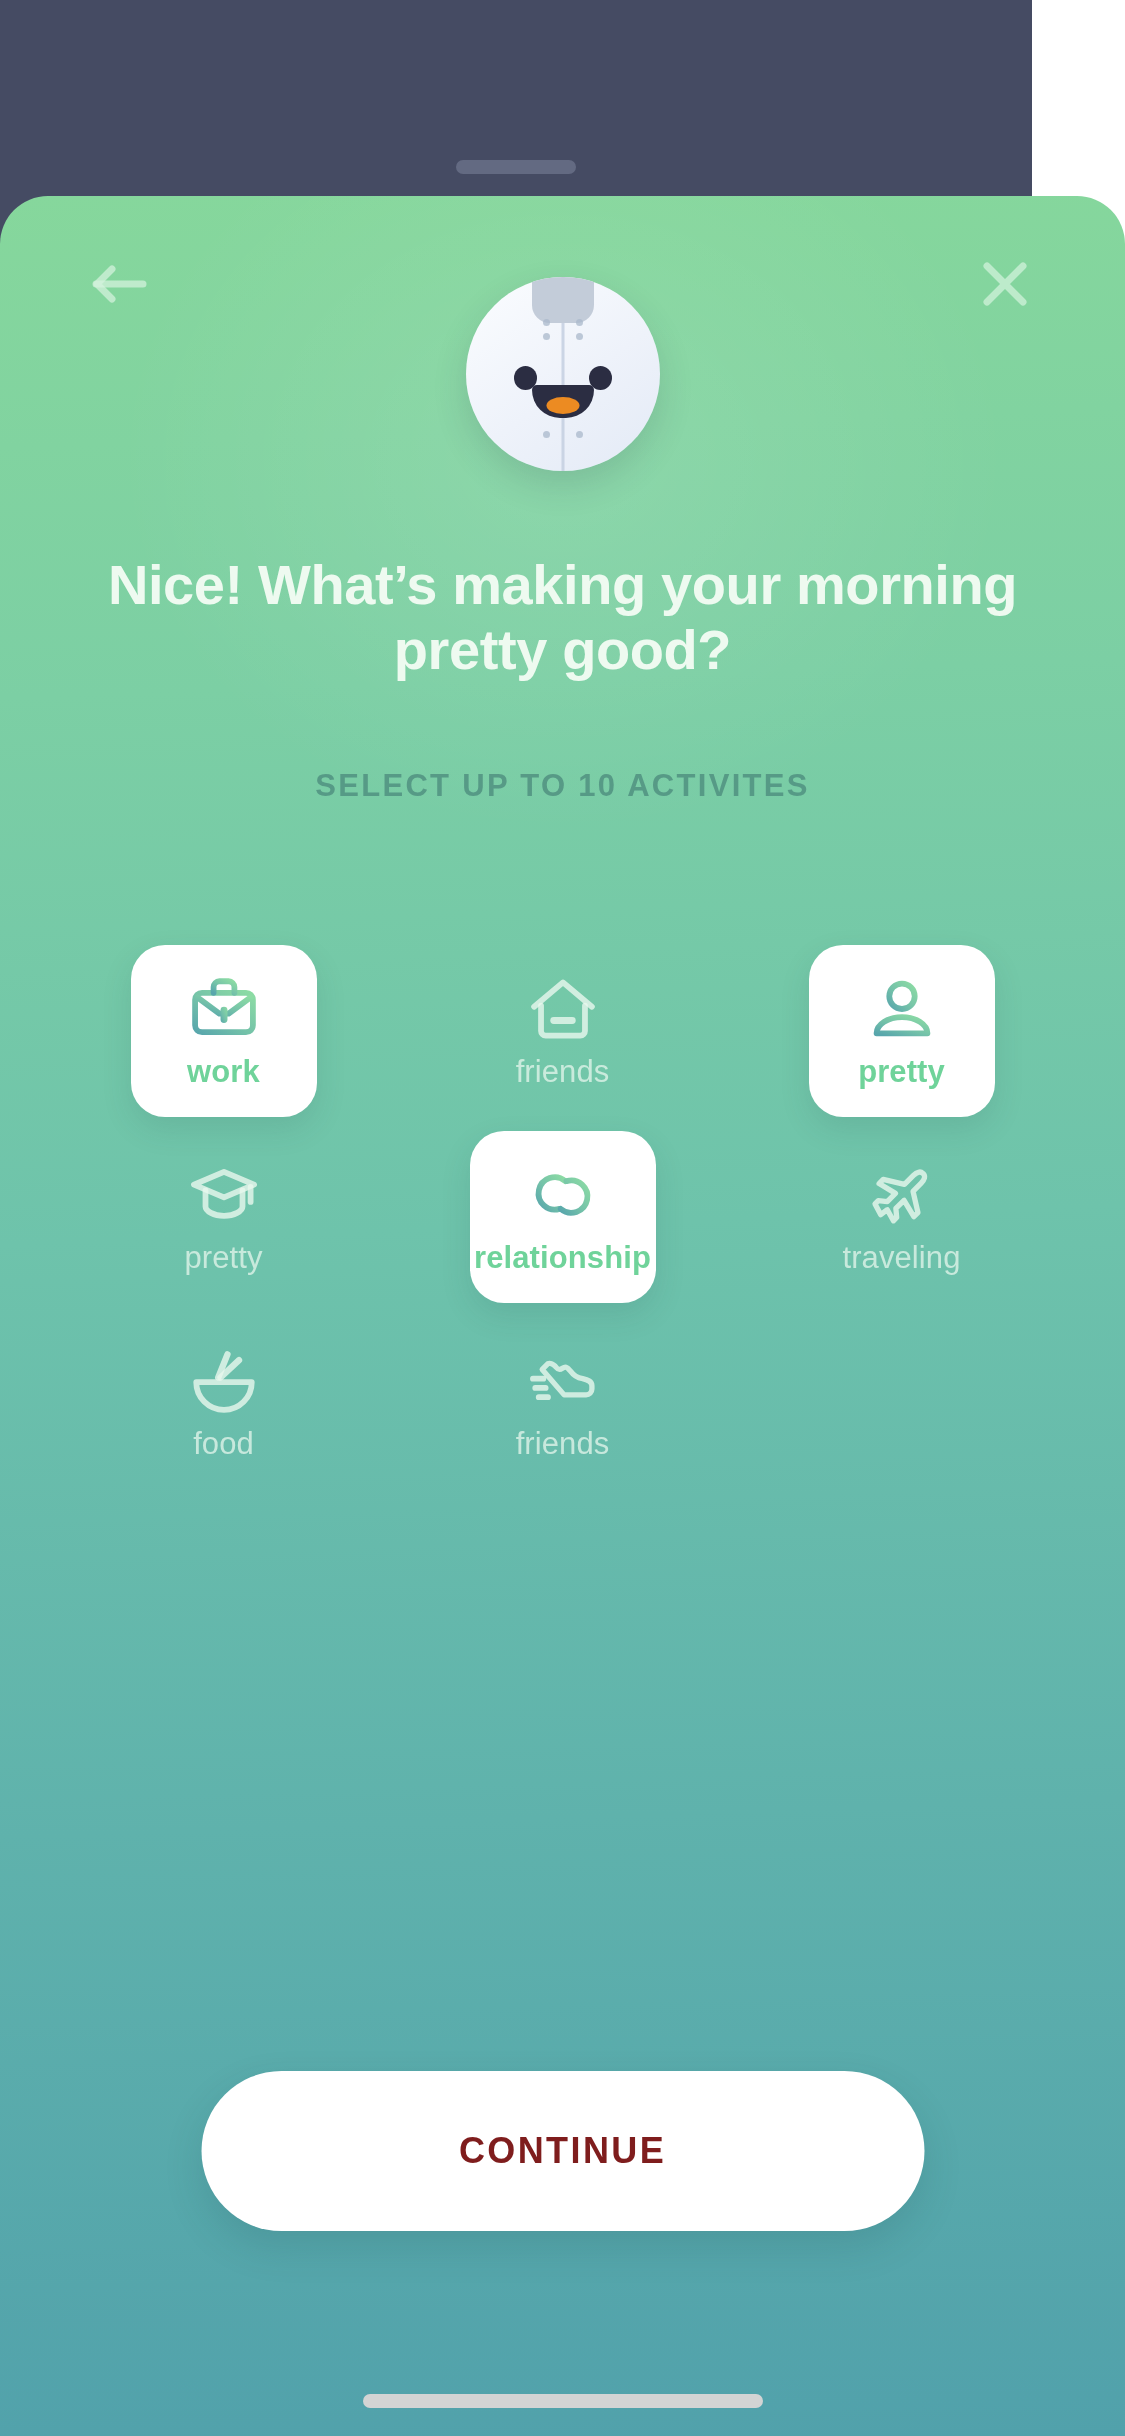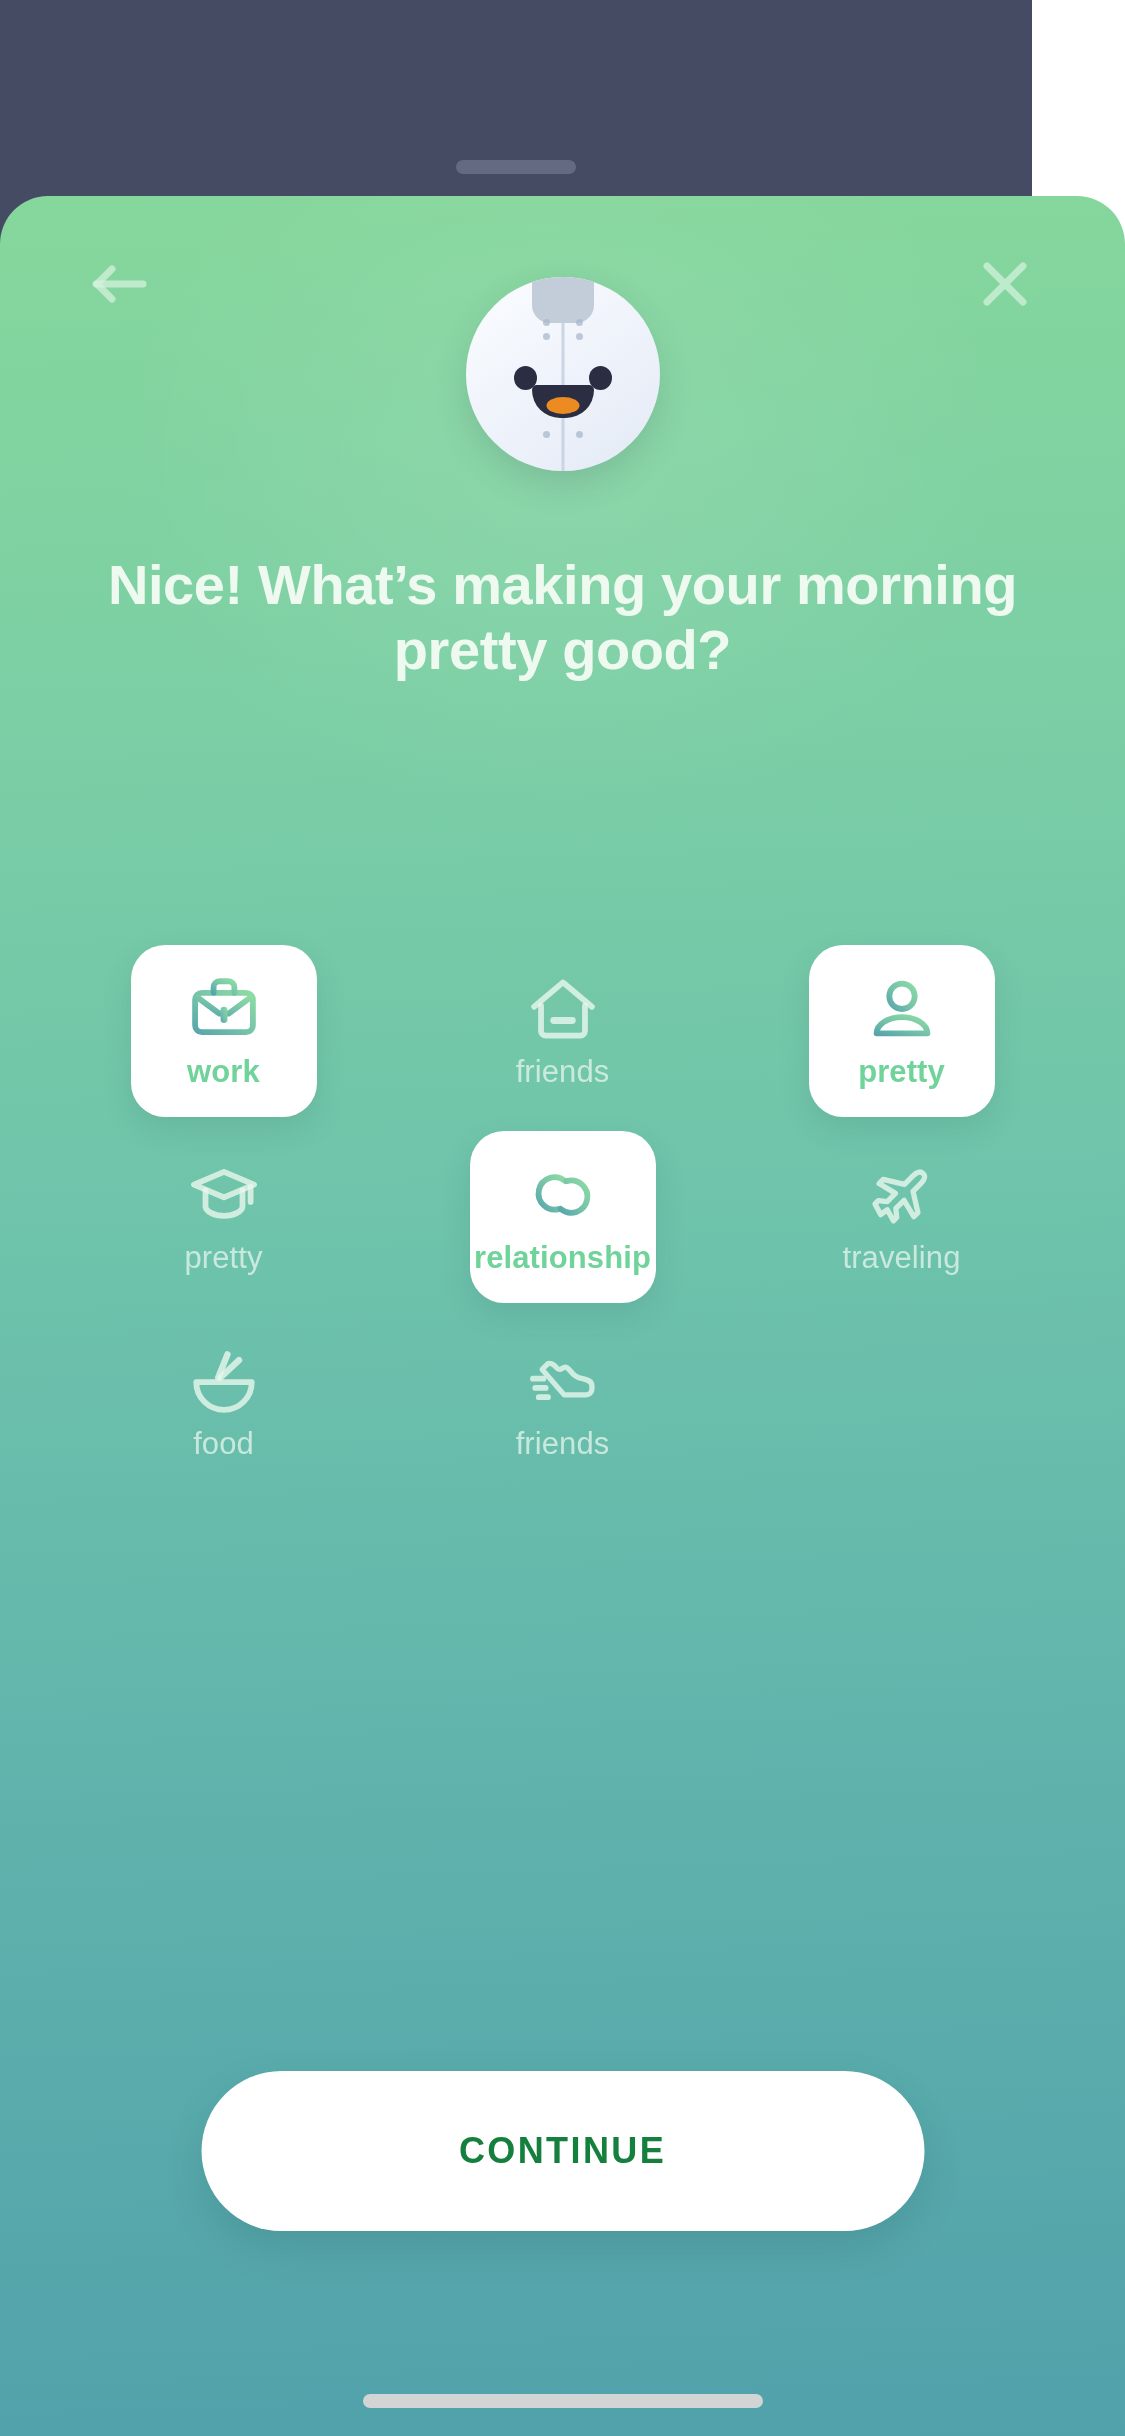--- a/index.html
+++ b/index.html
@@ -218,21 +218,21 @@
 
   
   #continue-button {
     position:absolute;
     left:50%; bottom:205px;
     transform:translateX(-50%);
     width:723px; height:160px;
     border:none;
     border-radius:80px;
     background:#ffffff;
-    color:#15803d;
+    color:#7f1d1d;
     font-family:"Liberation Sans", sans-serif;
     font-size:36px;
     font-weight:700;
     letter-spacing:2.4px;
     box-shadow:0 16px 38px rgba(30,70,75,0.15);
     cursor:pointer;
   }
 
   
   #home-indicator {
@@ -291,20 +291,21 @@
       <span class="mascot-rivet" id="rivet-e"></span>
       <span class="mascot-rivet" id="rivet-f"></span>
       <span class="mascot-eye" id="eye-left"></span>
       <span class="mascot-eye" id="eye-right"></span>
       <div id="mascot-mouth">
         <div id="mascot-tongue"></div>
       </div>
     </div>
 
     <h1 id="title">Nice! What’s making your morning pretty good?</h1>
+    <div id="subtitle">SELECT UP TO 10 ACTIVITES</div>
 
     <div id="activity-grid">
 
       <div class="tile selected">
         <div class="tile-card"></div>
         <div class="tile-icon">
           <svg viewBox="0 0 64 64" fill="none">
             <rect class="ico-stroke" x="7" y="18" width="50" height="34" rx="6" stroke-width="5"></rect>
             <path class="ico-stroke" d="M23 18v-5a5 5 0 015-5h8a5 5 0 015 5v5" stroke-width="5" stroke-linecap="round"></path>
             <path class="ico-stroke" d="M9 22l19 14h8l19-14" stroke-width="5" stroke-linejoin="round" stroke-linecap="round"></path>

